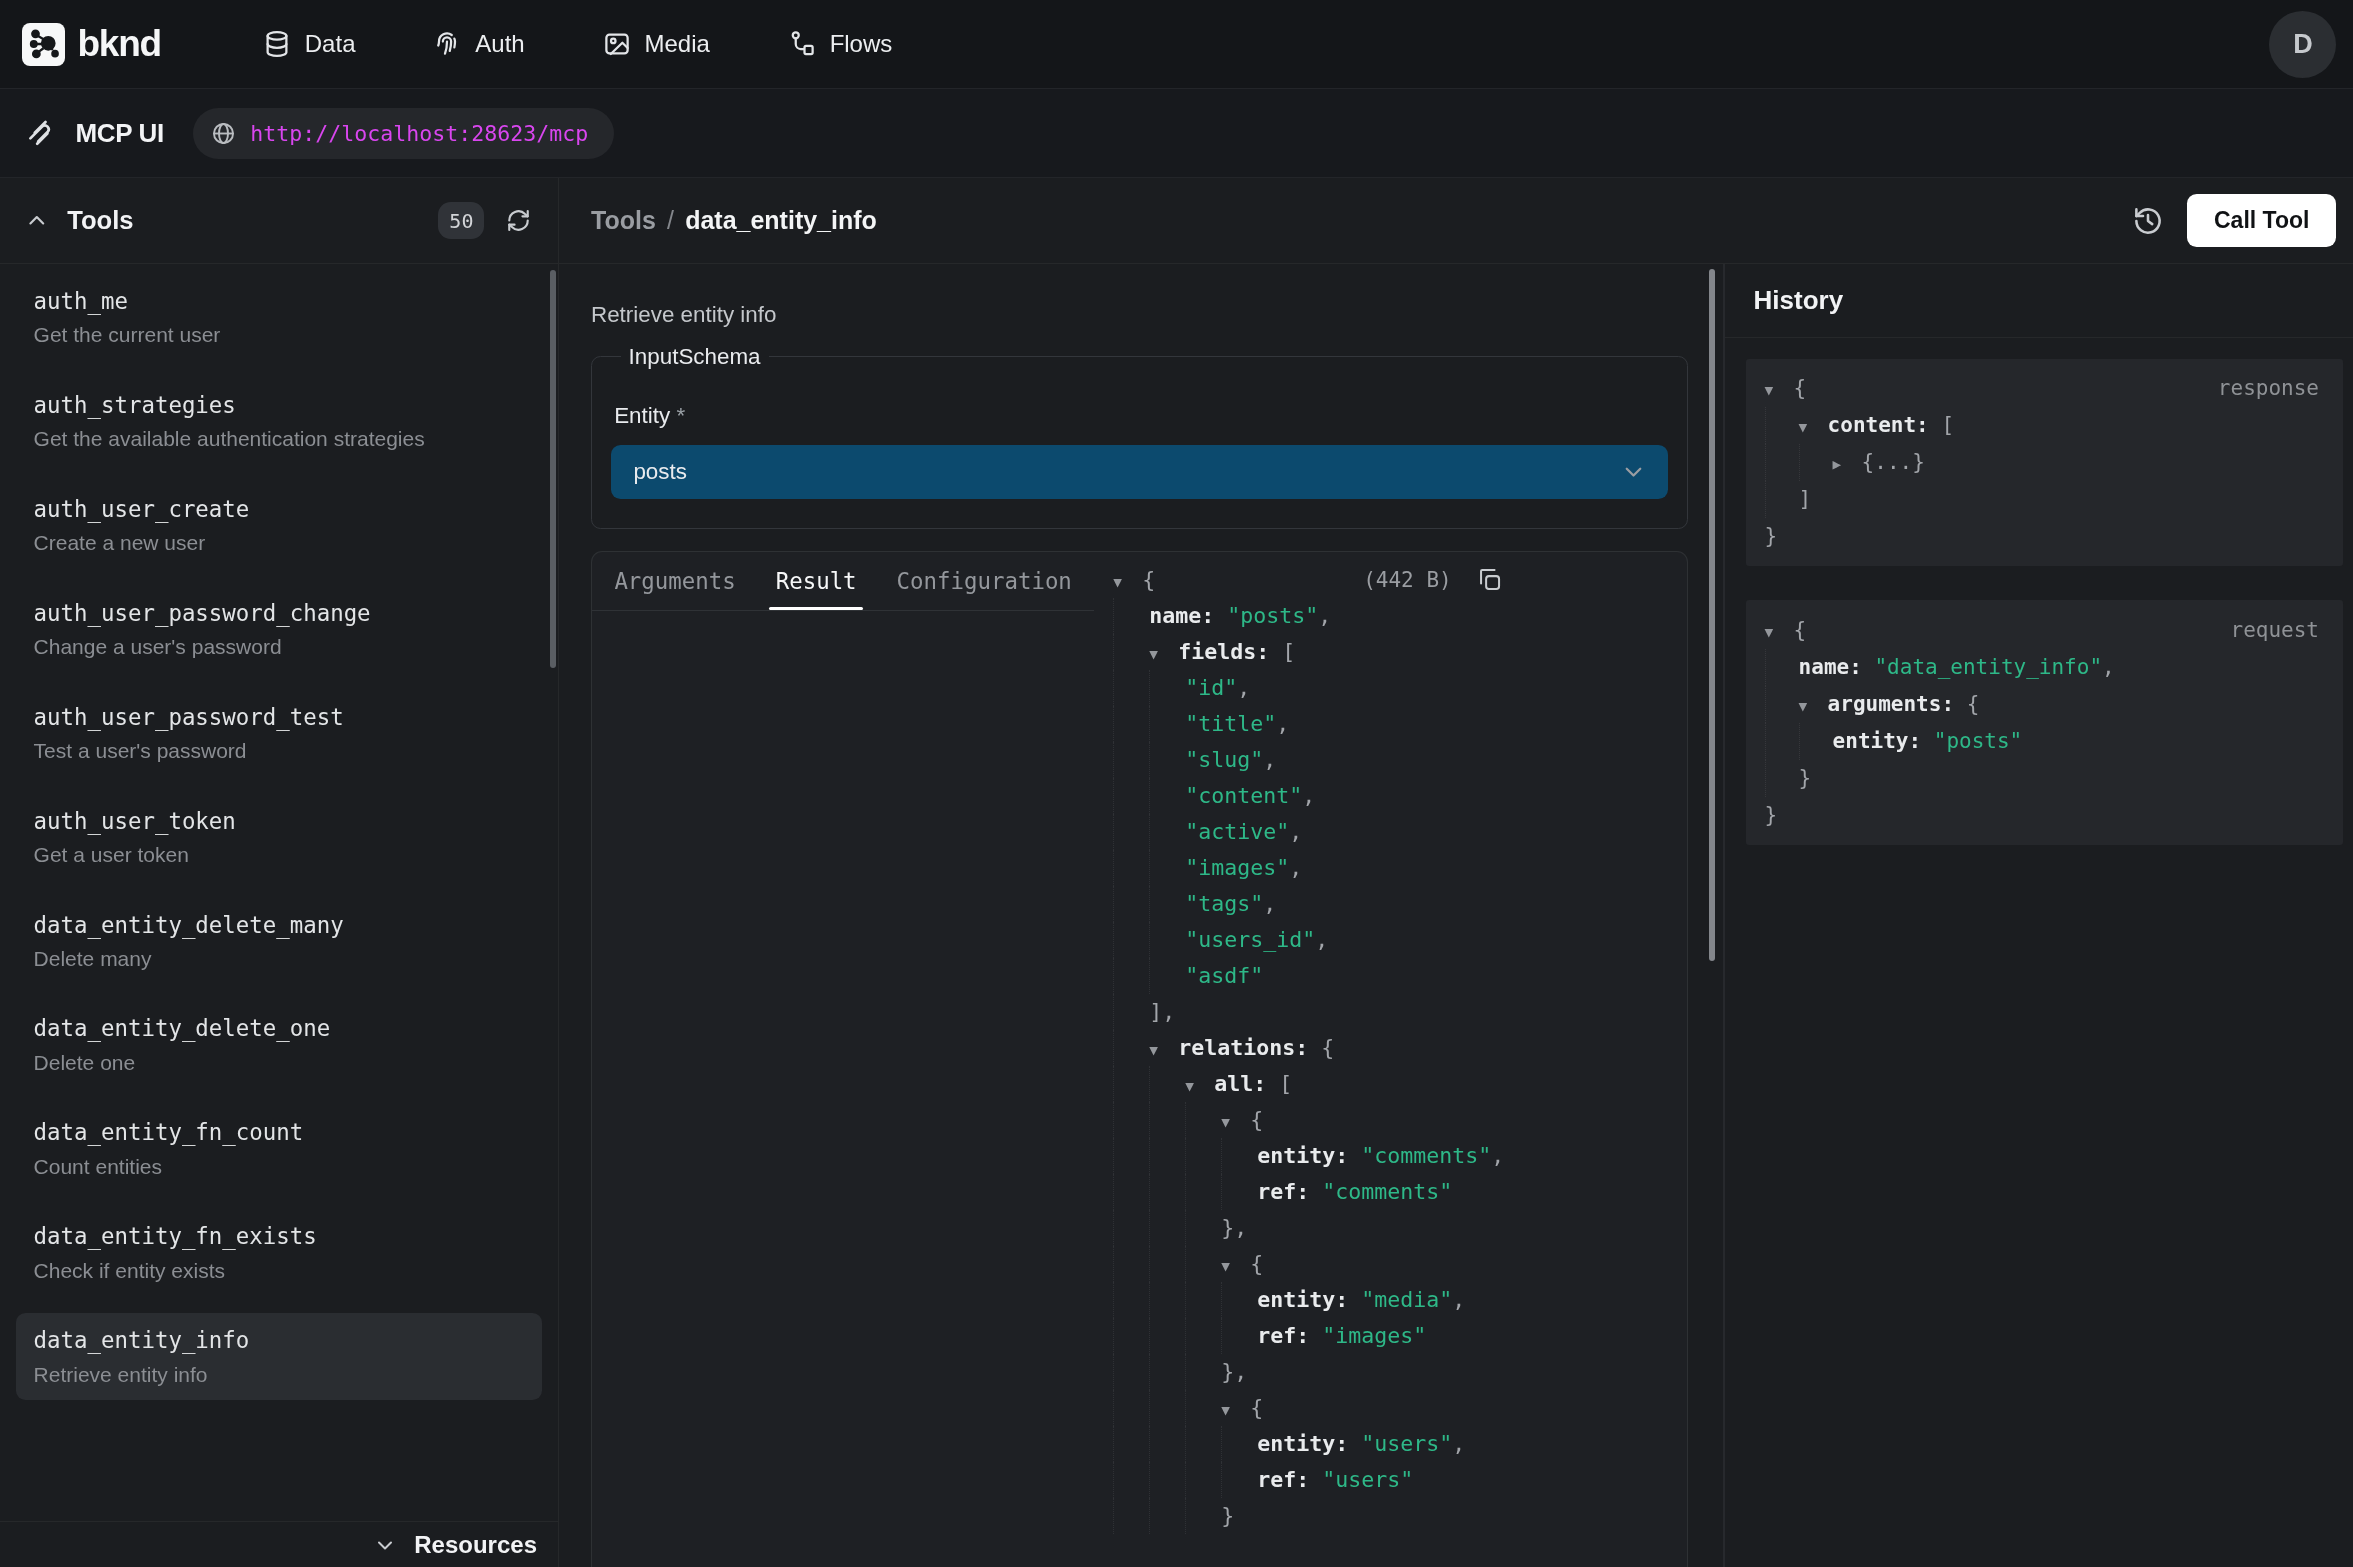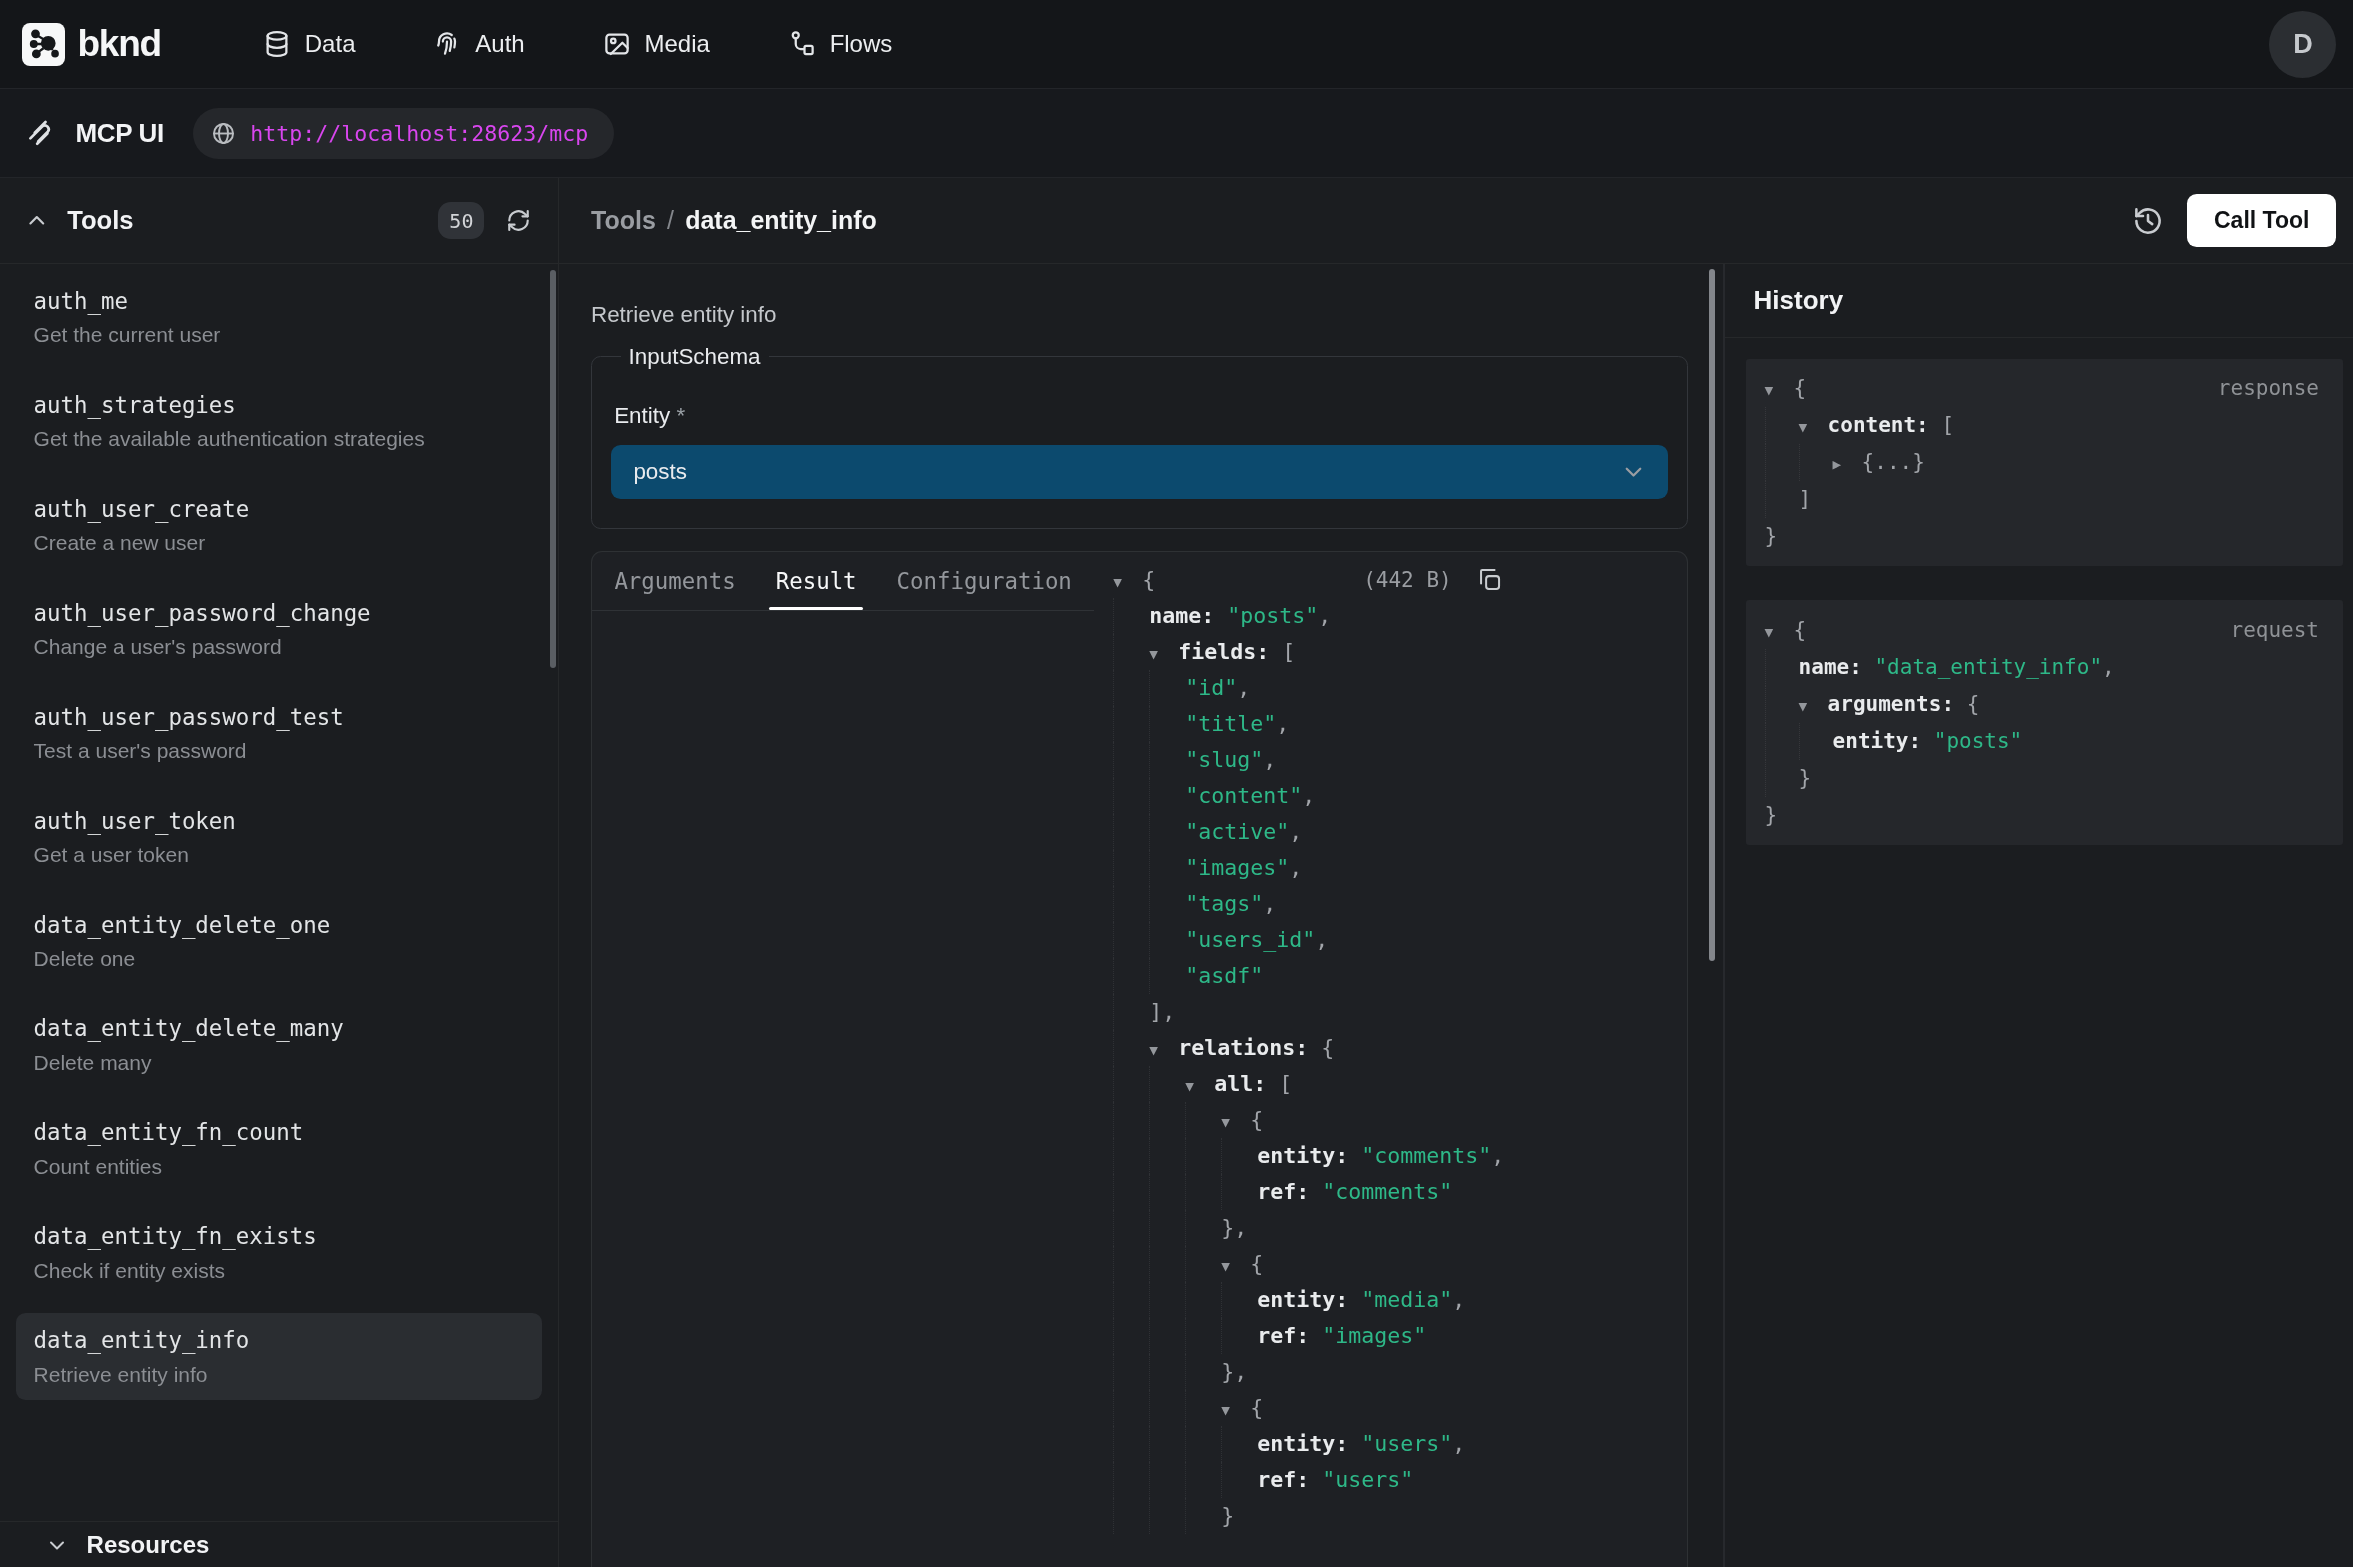--- a/index.html
+++ b/index.html
@@ -74,21 +74,21 @@
     font-size:22.4px; color:#e6e8ea; font-family:inherit;
   }
   .sb-search input::placeholder { color:#8b8e93; }
   .tool-list { flex:1 1 auto; overflow:hidden; padding:9.6px 16px 0; }
   .tool-item { padding:12px 17.6px; border-radius:9.6px; margin-bottom:17.6px; cursor:pointer; }
   .tool-item.selected { background:#2a2d31; }
   .tname { font-family:"DejaVu Sans Mono","Liberation Mono",monospace; font-size:22.4px; line-height:30px; color:#e3e5e7; margin-bottom:6.4px; }
   .tdesc { font-size:21px; line-height:26px; color:#8b8e93; }
   .sb-footer {
     height:46px; border-top:1.6px solid #26282a; flex:0 0 auto;
-    display:flex; align-items:center; padding:0 45px; gap:17.6px;
+    display:flex; align-items:center; padding:0 21px; gap:17.6px;justify-content:flex-end;
   }
   .sb-footer svg { width:24px; height:24px; stroke:#c9ccd0; }
   .sb-footer .sb-title { margin-left:0; font-size:24px; }
   .sb-scrollthumb { position:absolute; right:2.4px; top:92px; width:5.6px; height:398px; border-radius:3.2px; background:#5a5e63; }
 
   
   .main { flex:1; display:flex; flex-direction:column; min-width:0; }
   .main-header {
     height:86px; border-bottom:1.6px solid #26282a; flex:0 0 auto;
     display:flex; align-items:center; padding:0 17.6px 0 32px;
@@ -286,26 +286,26 @@
         </div>
         <div class="tool-item">
           <div class="tname">auth_user_password_test</div>
           <div class="tdesc">Test a user's password</div>
         </div>
         <div class="tool-item">
           <div class="tname">auth_user_token</div>
           <div class="tdesc">Get a user token</div>
         </div>
         <div class="tool-item">
+          <div class="tname">data_entity_delete_many</div>
+          <div class="tdesc">Delete many</div>
+        </div>
+        <div class="tool-item">
           <div class="tname">data_entity_delete_one</div>
           <div class="tdesc">Delete one</div>
-        </div>
-        <div class="tool-item">
-          <div class="tname">data_entity_delete_many</div>
-          <div class="tdesc">Delete many</div>
         </div>
         <div class="tool-item">
           <div class="tname">data_entity_fn_count</div>
           <div class="tdesc">Count entities</div>
         </div>
         <div class="tool-item">
           <div class="tname">data_entity_fn_exists</div>
           <div class="tdesc">Check if entity exists</div>
         </div>
         <div class="tool-item selected">

